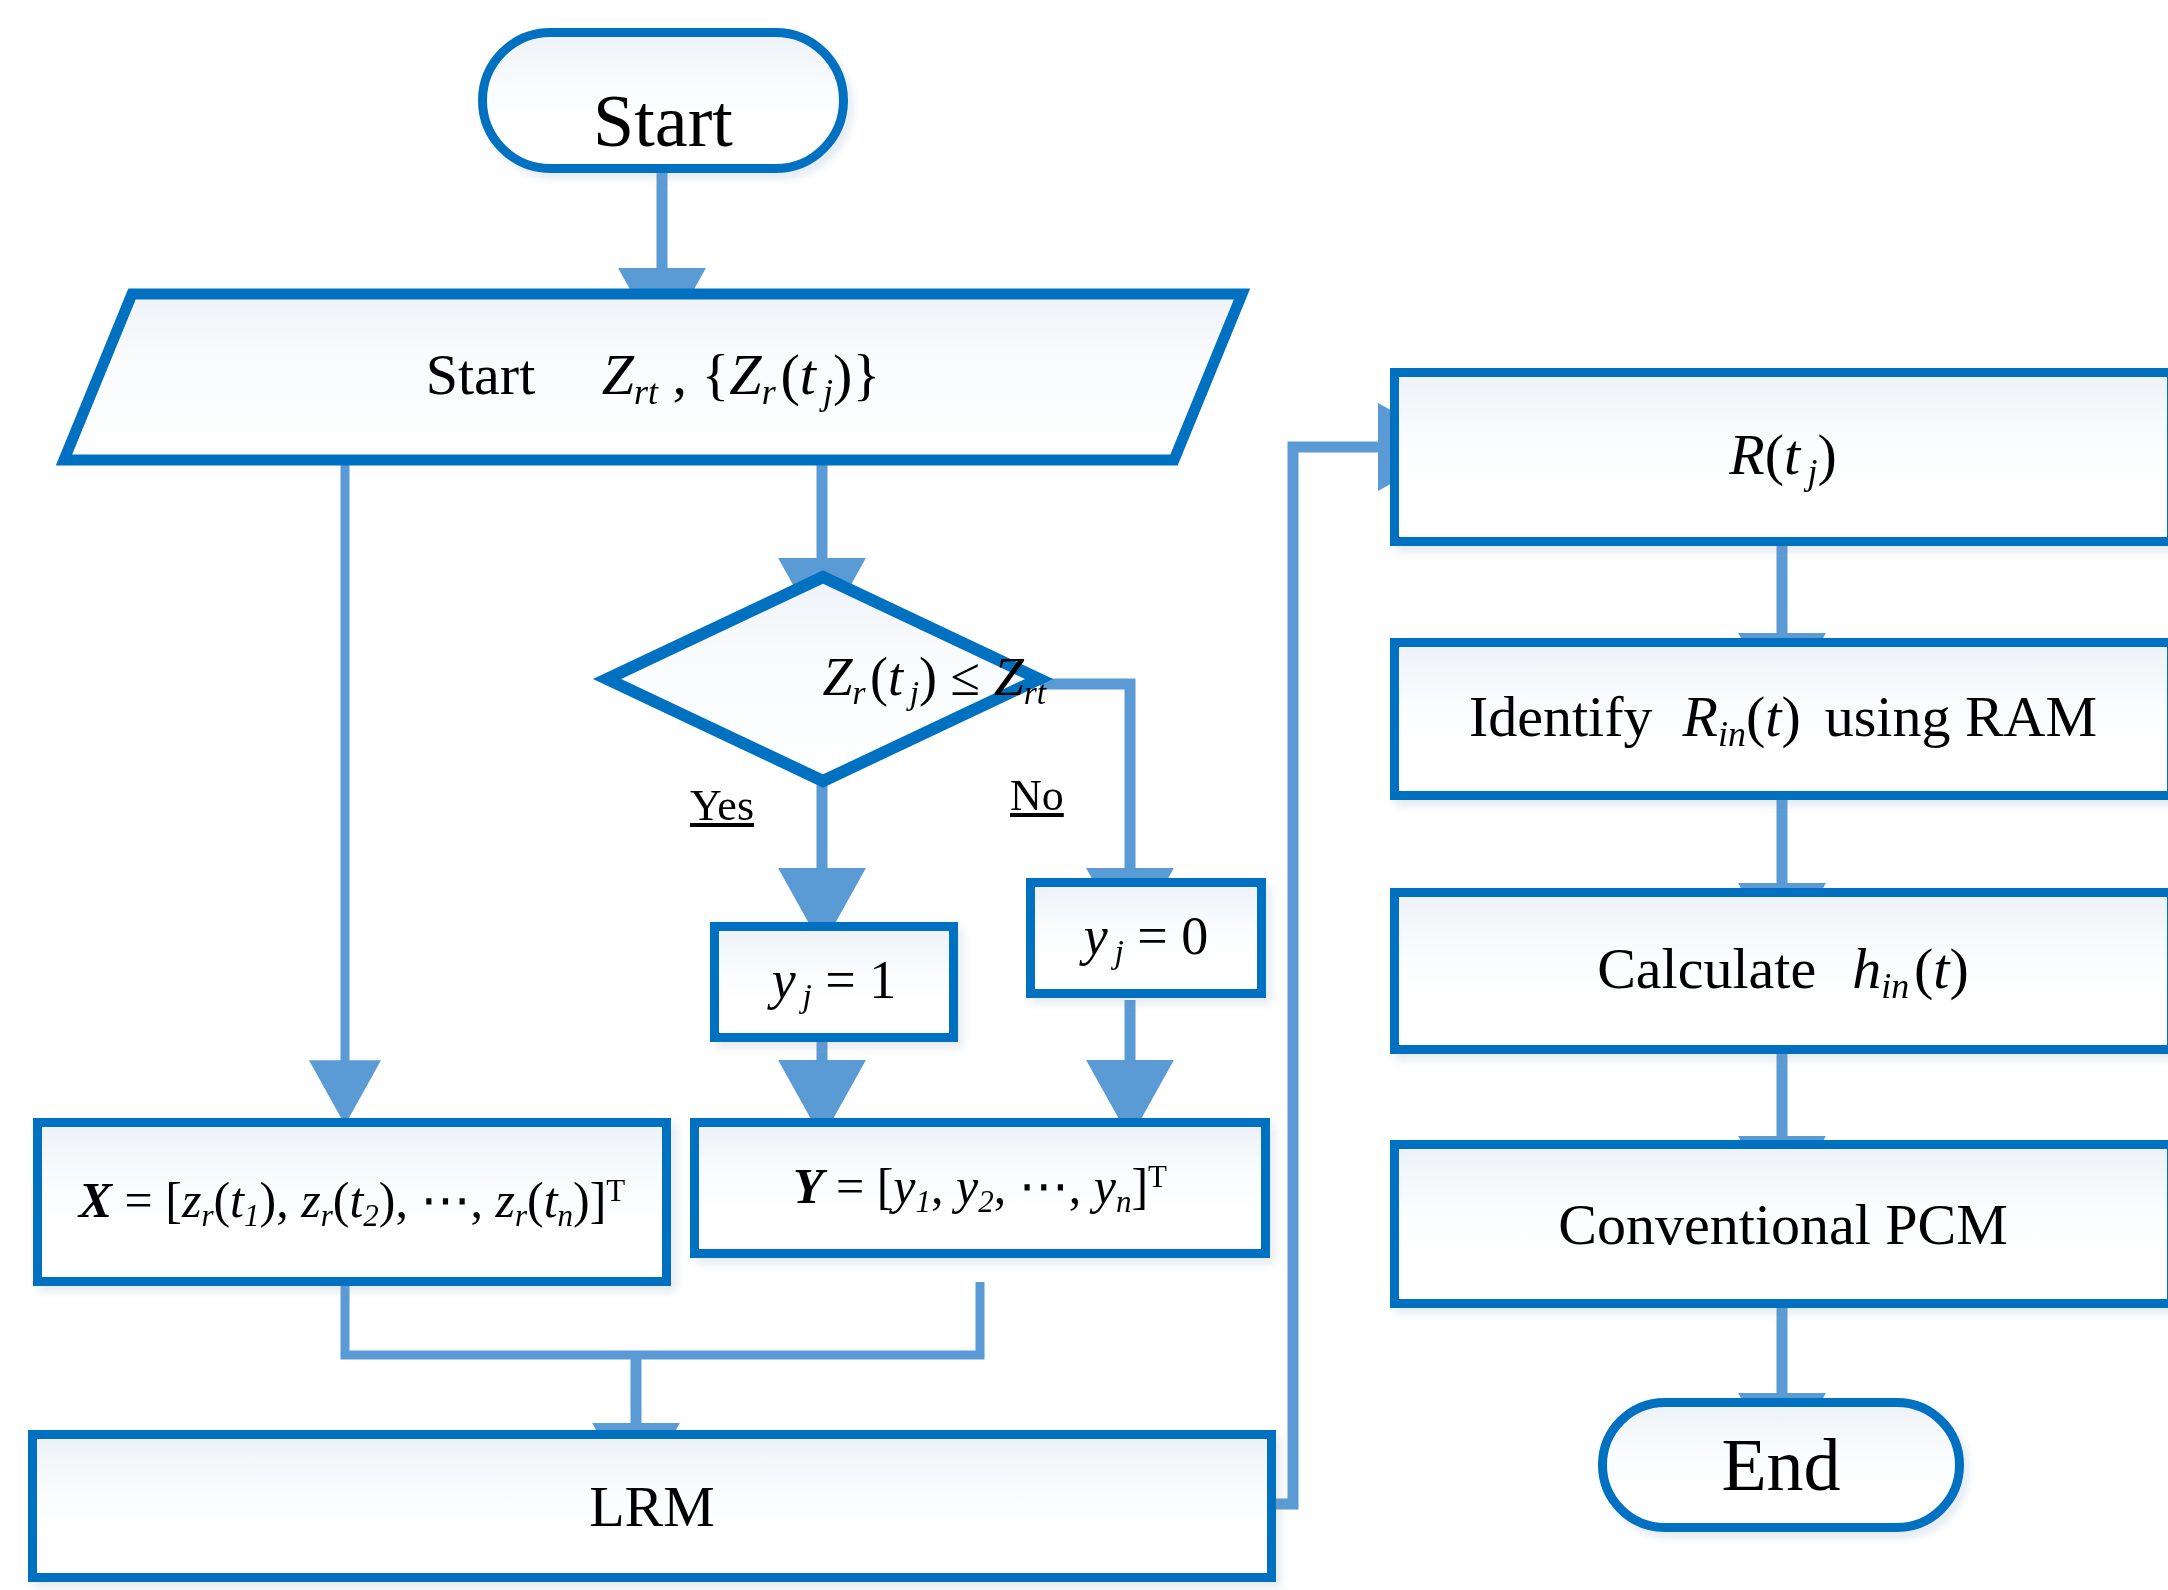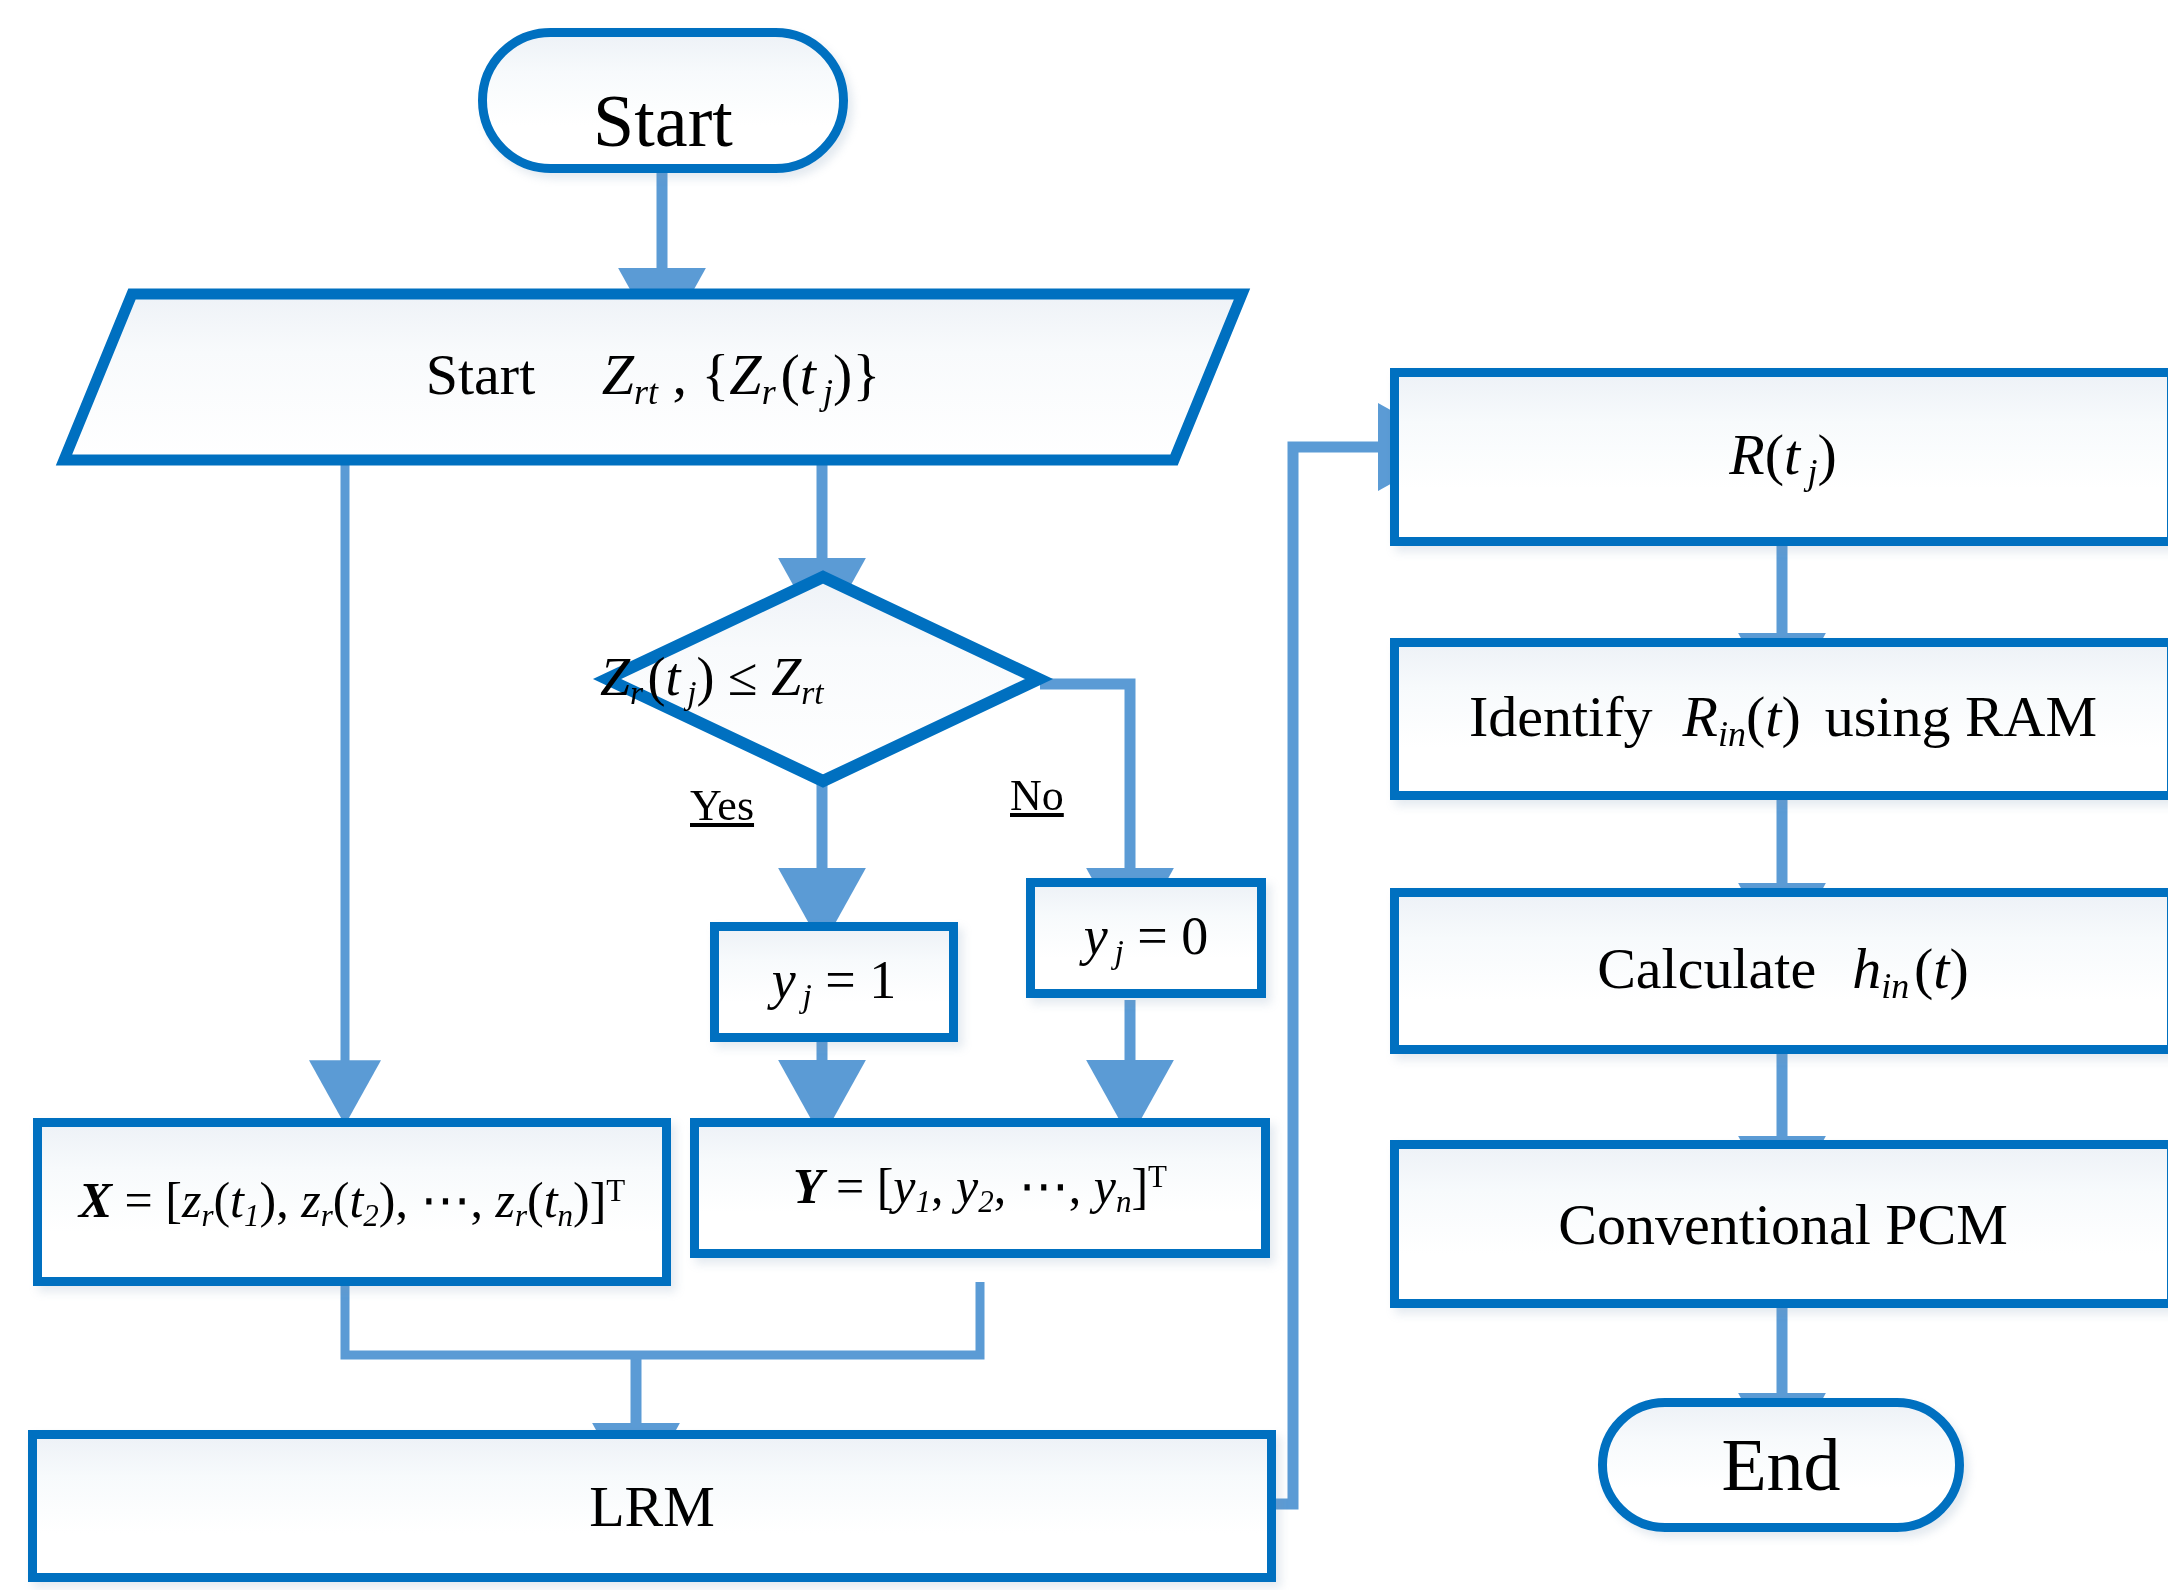--- a/index.html
+++ b/index.html
@@ -33,21 +33,21 @@
   .paraWrap svg{position:absolute;left:0;top:0;overflow:visible;}
   .paraText{
     position:absolute;left:0;top:0;width:100%;height:100%;
     display:flex;align-items:center;justify-content:center;
     color:#000;
   }
   .diaWrap{position:absolute;z-index:3;}
   .diaWrap svg{position:absolute;left:0;top:0;overflow:visible;}
   .diaText{
     position:absolute;left:0;top:0;width:100%;height:100%;
-    display:flex;align-items:center;justify-content:flex-start;
+    display:flex;align-items:center;justify-content:flex-end;
     color:#000;
   }
   .edges{position:absolute;left:0;top:0;width:2168px;height:1590px;z-index:1;}
   .lbl{
     position:absolute;z-index:4;color:#000;
     font-family:"Liberation Serif","DejaVu Serif",serif;
     white-space:nowrap;
   }
   .f-start{font-size:74px;}
   .f-end{font-size:74px;}

